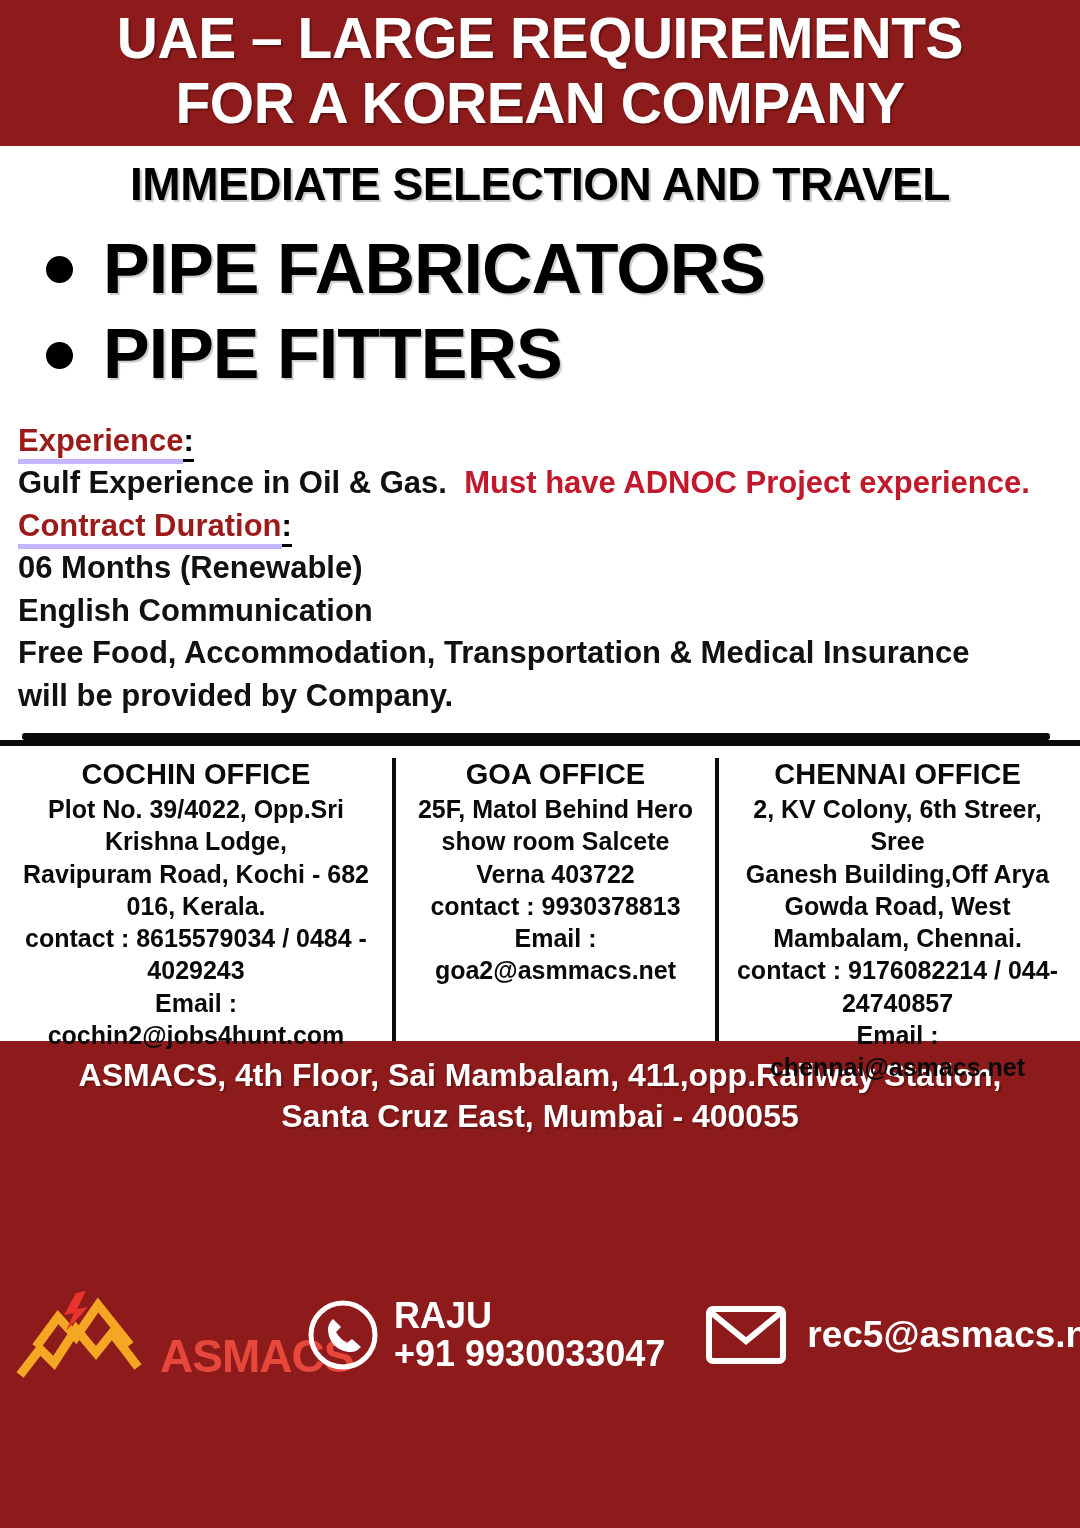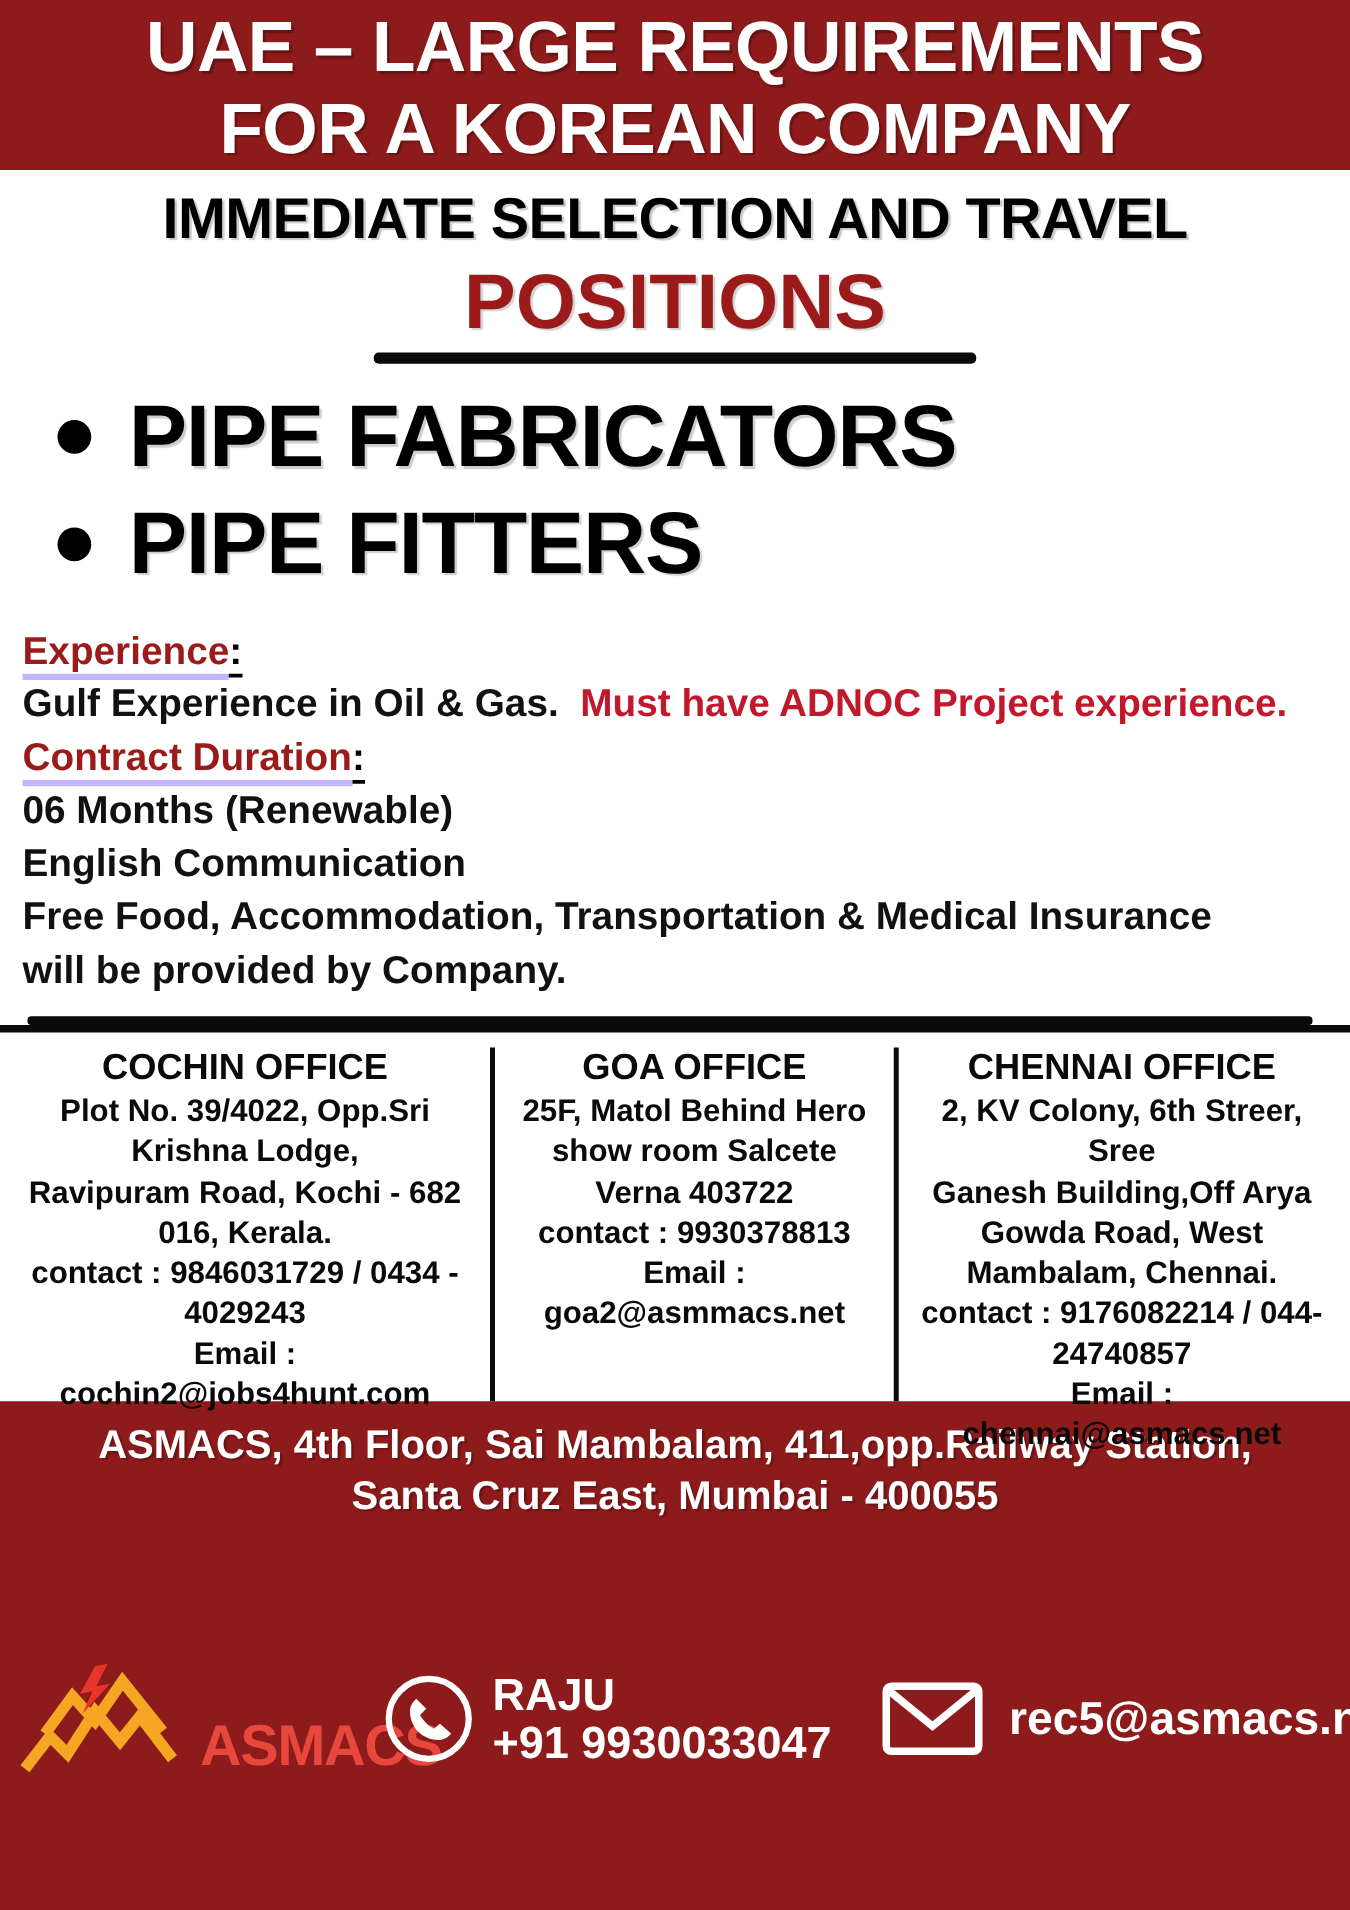--- a/index.html
+++ b/index.html
@@ -12,21 +12,21 @@
   .poster {
     width:1080px; height:1528px;
     position:relative;
     display:flex; flex-direction:column;
     background:#ffffff;
   }
 
   
   .header-band {
     background:#8E1B1B;
-    padding:6px 0 0 0;
+    padding:6px 0 10px 0;
     text-align:center;
   }
   .header-band .line {
     color:#ffffff;
     font-weight:bold;
     font-size:57px;
     line-height:1.14;
     letter-spacing:-0.5px;
     white-space:nowrap;
     text-shadow:2px 2px 1px rgba(0,0,0,0.28);
@@ -215,24 +215,20 @@
 
 <div class="poster">
 
   <div class="header-band">
     <div class="line">UAE – LARGE REQUIREMENTS</div>
     <div class="line">FOR A KOREAN COMPANY</div>
   </div>
 
   <div class="subhead">IMMEDIATE SELECTION AND TRAVEL</div>
 
-  <div class="positions-wrap">
-    <div class="positions">POSITIONS</div>
-    <div class="positions-rule"></div>
-  </div>
 
   <div class="jobs">
     <div class="job-row">
       <span class="job-bullet"></span>
       <span class="job-label">PIPE FABRICATORS</span>
     </div>
     <div class="job-row">
       <span class="job-bullet"></span>
       <span class="job-label">PIPE FITTERS</span>
     </div>
@@ -260,21 +256,21 @@
   <div class="full-rule"></div>
 
   <div class="offices">
 
     <div class="office cochin">
       <div class="office-title">COCHIN OFFICE</div>
       <div class="office-line">Plot No. 39/4022, Opp.Sri</div>
       <div class="office-line">Krishna Lodge,</div>
       <div class="office-line">Ravipuram Road, Kochi - 682</div>
       <div class="office-line">016, Kerala.</div>
-      <div class="office-line">contact : 9846031729 / 0434 -</div>
+      <div class="office-line">contact : 8615579034 / 0484 -</div>
       <div class="office-line">4029243</div>
       <div class="office-line">Email : cochin2@jobs4hunt.com</div>
     </div>
 
     <div class="office goa">
       <div class="office-title">GOA OFFICE</div>
       <div class="office-line">25F, Matol Behind Hero</div>
       <div class="office-line">show room Salcete</div>
       <div class="office-line">Verna 403722</div>
       <div class="office-line">contact : 9930378813</div>

